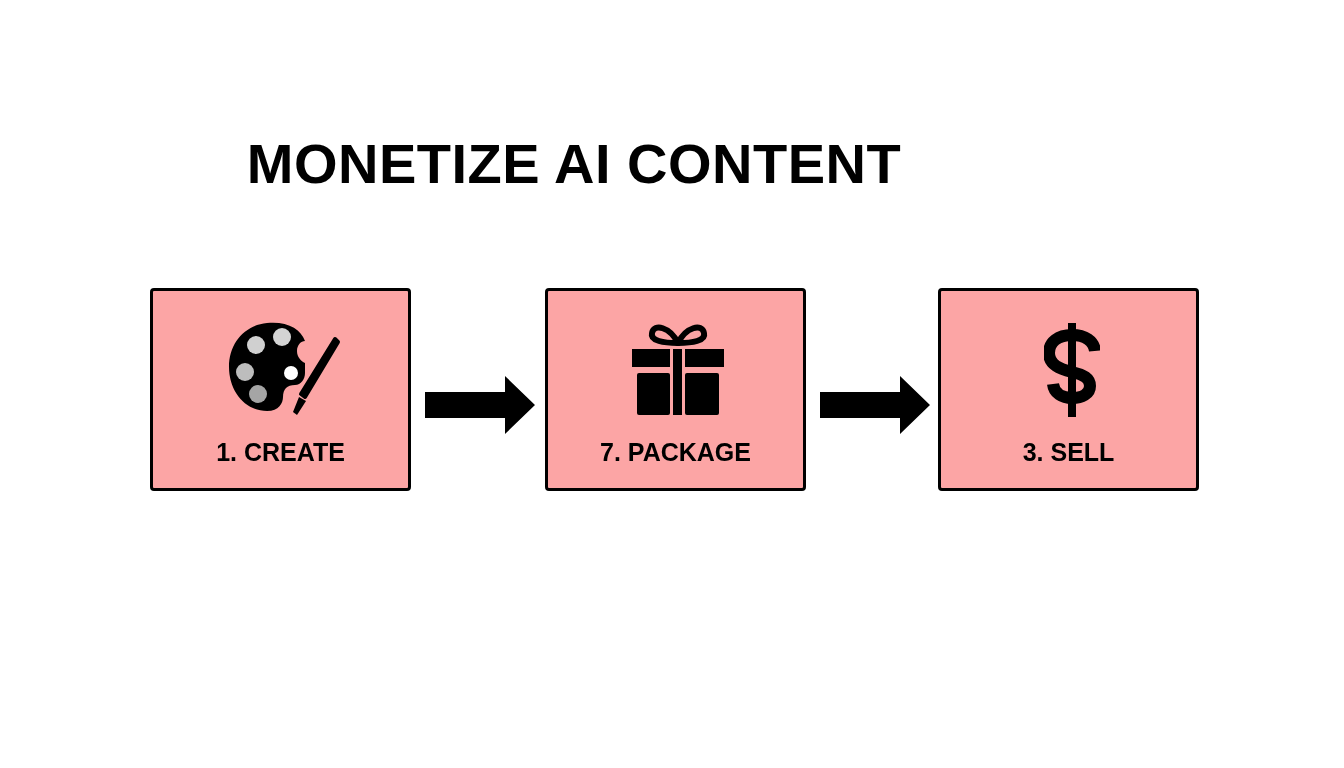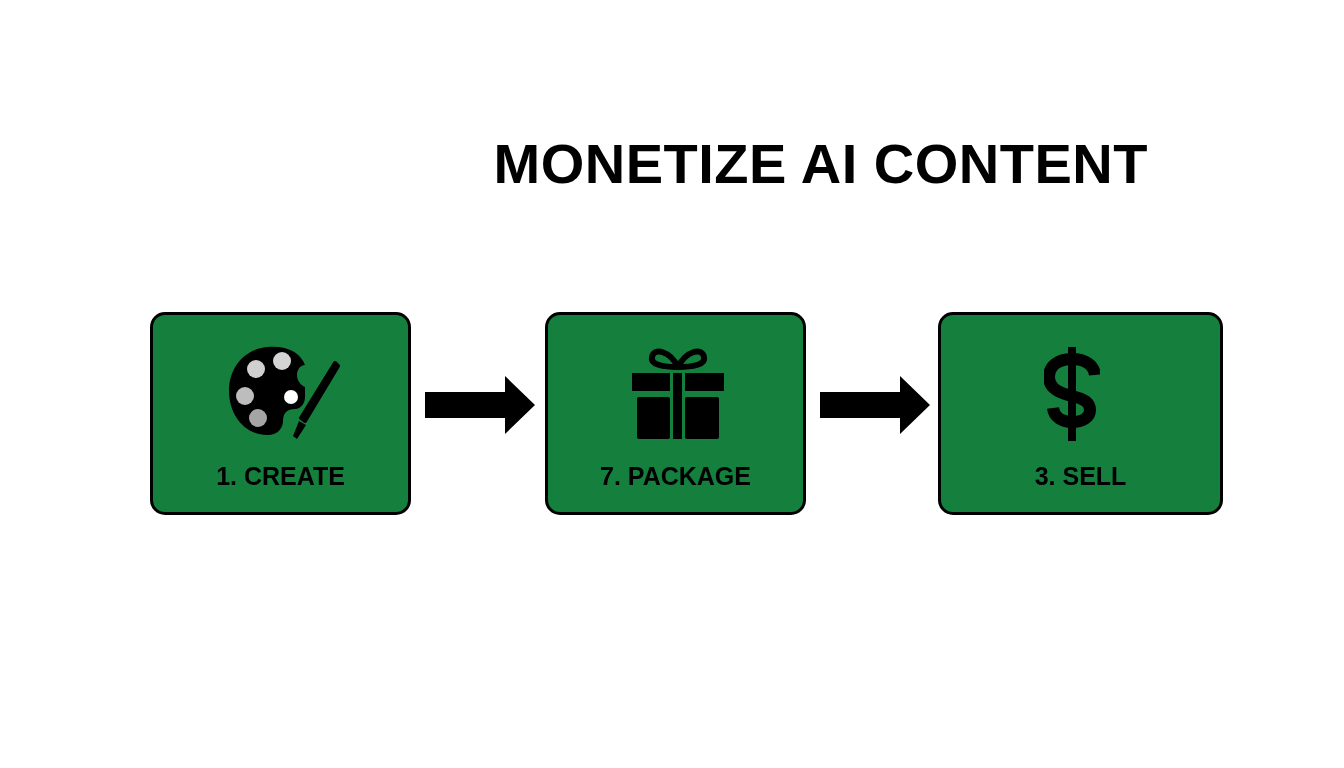--- a/index.html
+++ b/index.html
@@ -1,26 +1,26 @@
 <!DOCTYPE html>
 <html><head>
 <meta charset="utf-8">
 <style>
   html, body { margin: 0; padding: 0; }
   body {
     width: 1344px; height: 768px; background: #ffffff; position: relative; overflow: hidden;
     font-family: "Liberation Sans", "DejaVu Sans", sans-serif; color: #000;
   }
   .title {
-    position: absolute; left: 0; top: 128px; width: 1148px; text-align: right;
+    position: absolute; left: 0; top: 128px; width: 1148px; text-align: center;
     font-size: 56px; font-weight: bold; letter-spacing: 0.5px; line-height: 72px;
   }
   .card {
-    position: absolute; top: 312px; width: 255px; height: 197px;
-    border: 3.5px solid #000; border-radius: 15px; background: #15803d; box-sizing: content-box;
+    position: absolute; top: 288px; width: 255px; height: 197px;
+    border: 3.5px solid #000; border-radius: 4px; background: #fca5a5; box-sizing: content-box;
   }
   .card .icon { position: absolute; left: 0; top: 0; width: 100%; height: 130px; }
   .card .icon svg { position: absolute; }
   .card .label {
     position: absolute; left: 0; width: 100%; top: 146px; text-align: center;
     font-size: 25px; font-weight: bold; line-height: 30px;
   }
   .arrow { position: absolute; top: 376px; width: 112px; height: 58px; }
 </style>
 </head>
@@ -66,21 +66,21 @@
       <rect x="41" y="30" width="9" height="66" fill="#000"></rect>
     </svg>
   </div>
   <div class="label">7. PACKAGE</div>
 </div>
 
 <svg class="arrow" style="left:820px;" viewBox="0 0 112 58">
   <polygon points="0,16 80,16 80,0 110,29 80,58 80,42 0,42" fill="#000"></polygon>
 </svg>
 
-<div class="card" style="left:938px;padding-left:24px;">
+<div class="card" style="left:938px;">
   <div class="icon">
     <svg style="left:103px; top:32px;" width="56" height="94" viewBox="0 0 56 94">
       <rect x="24" y="0" width="8" height="94" fill="#000"></rect>
       <path d="M51 28 C50 18 41 12 28 12 C14 12 5 19 5 30 C5 42 16 46 28 49 C40 52 46 55 46 63 C46 71 38 75 28 75 C18 75 10 70 9 61" fill="none" stroke="#000" stroke-width="12" stroke-linecap="butt"></path>
     </svg>
   </div>
   <div class="label">3. SELL</div>
 </div>
 
 </body></html>

